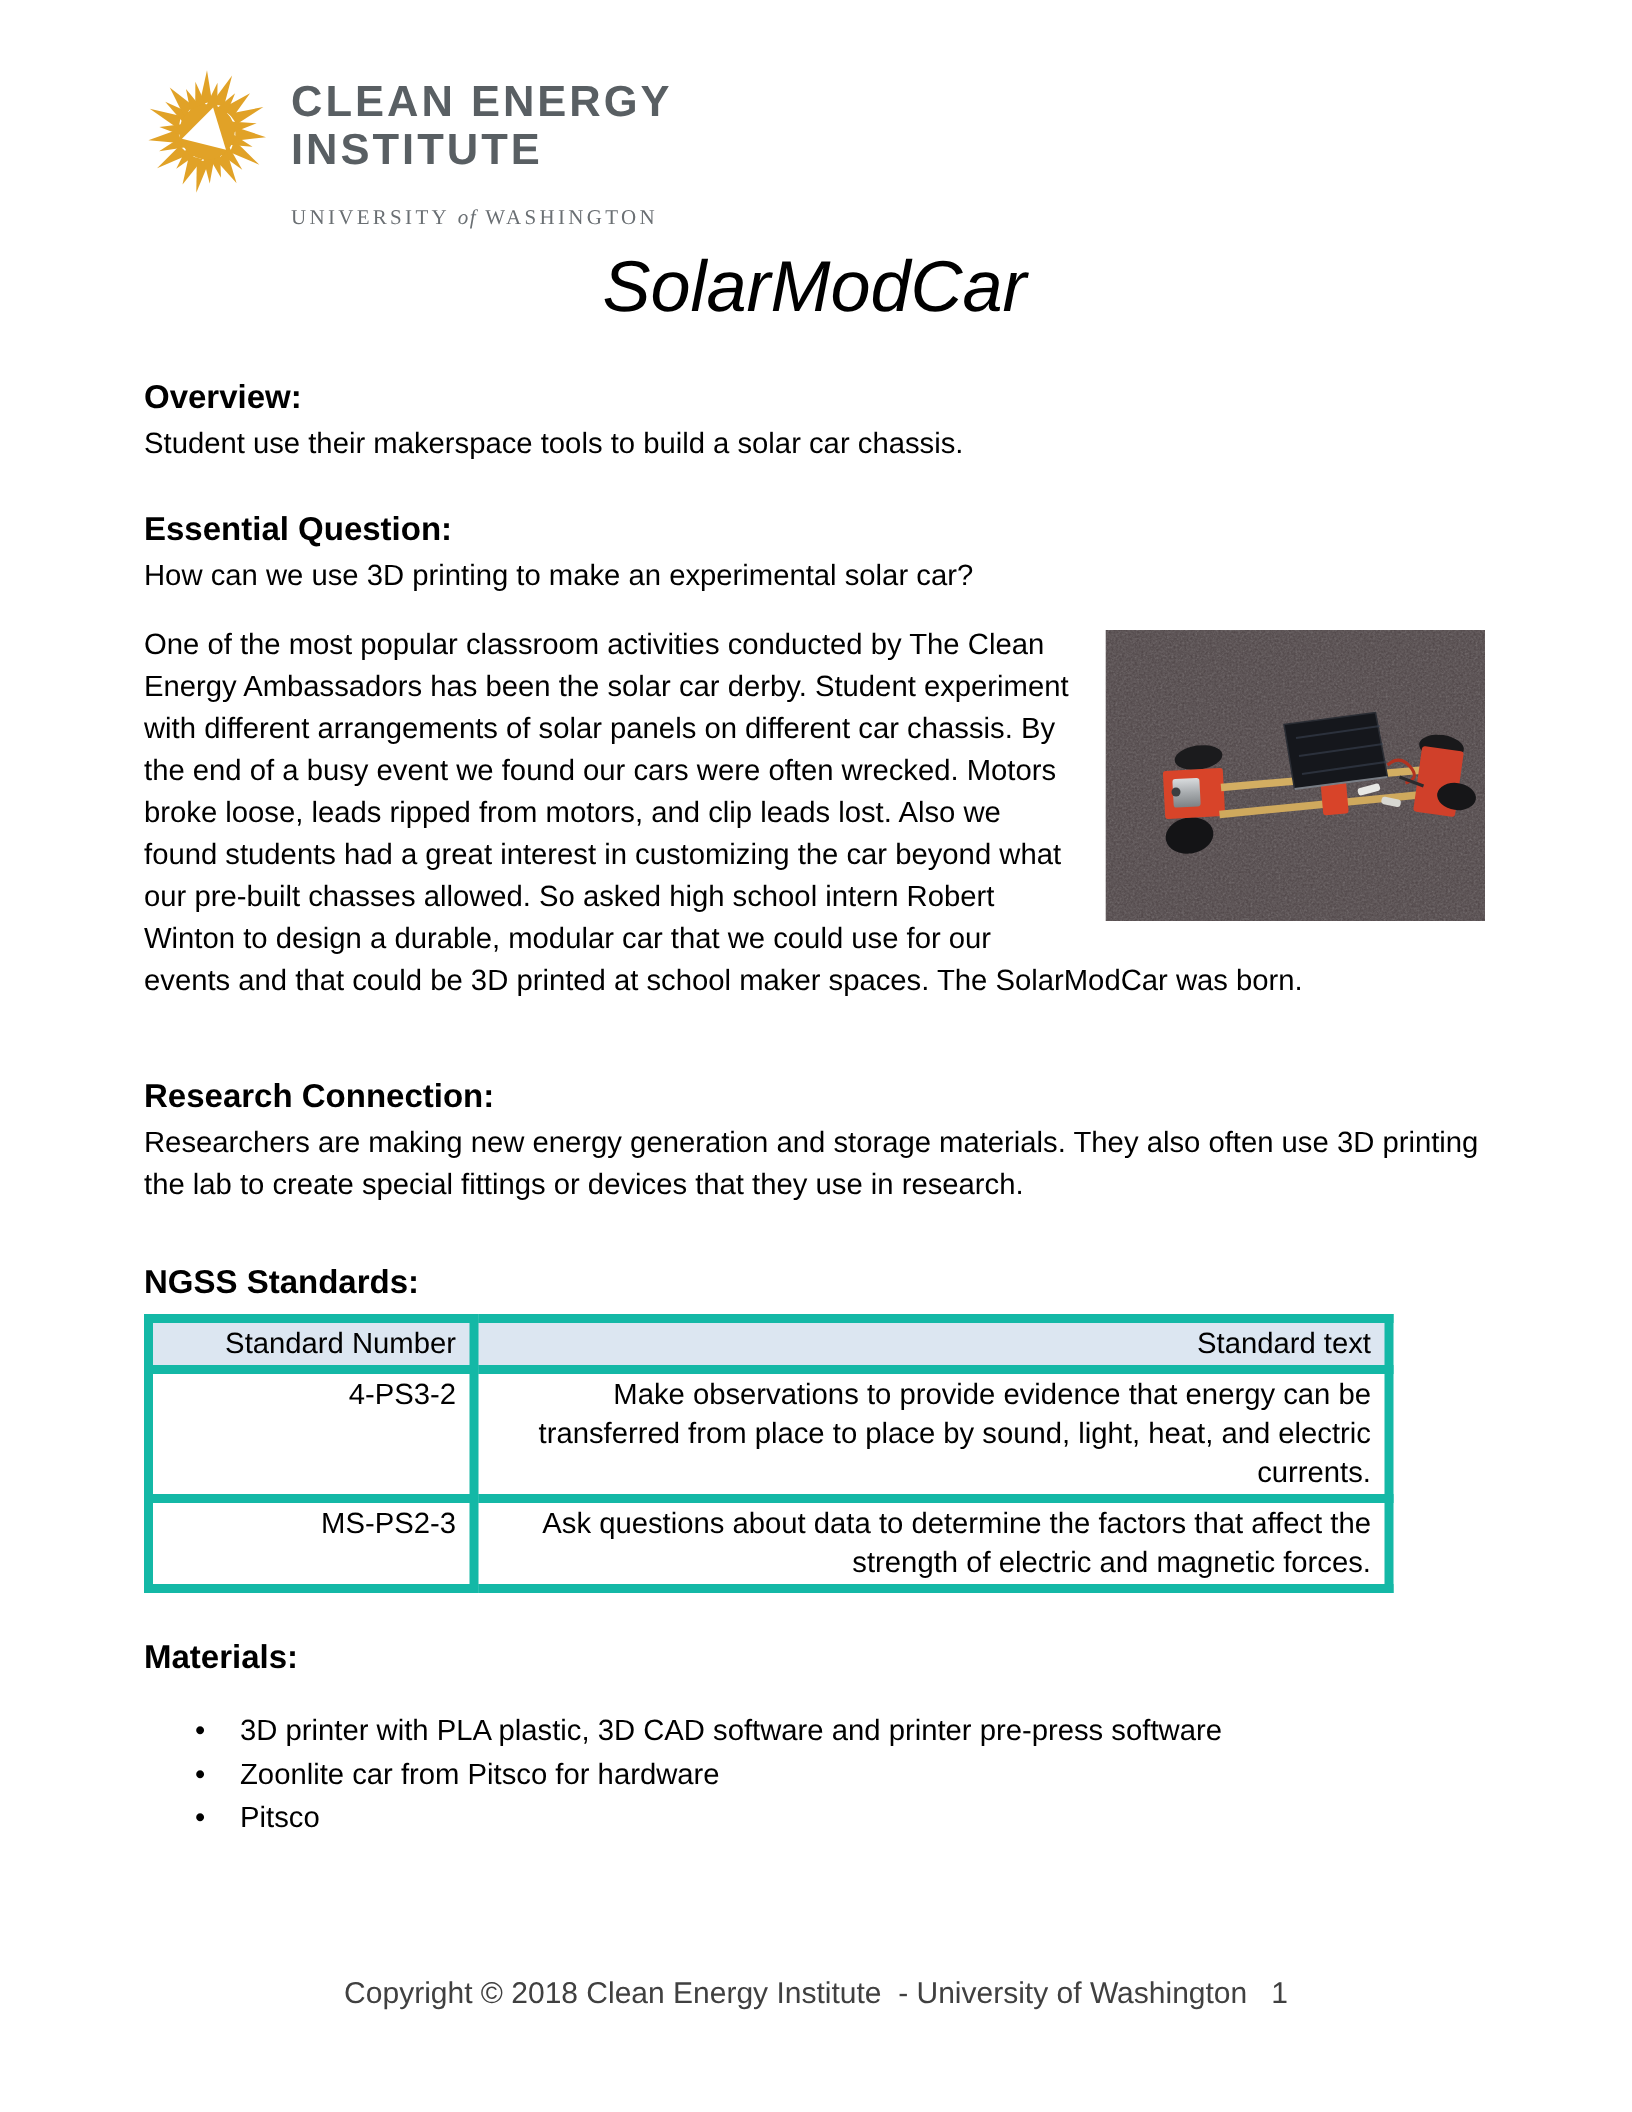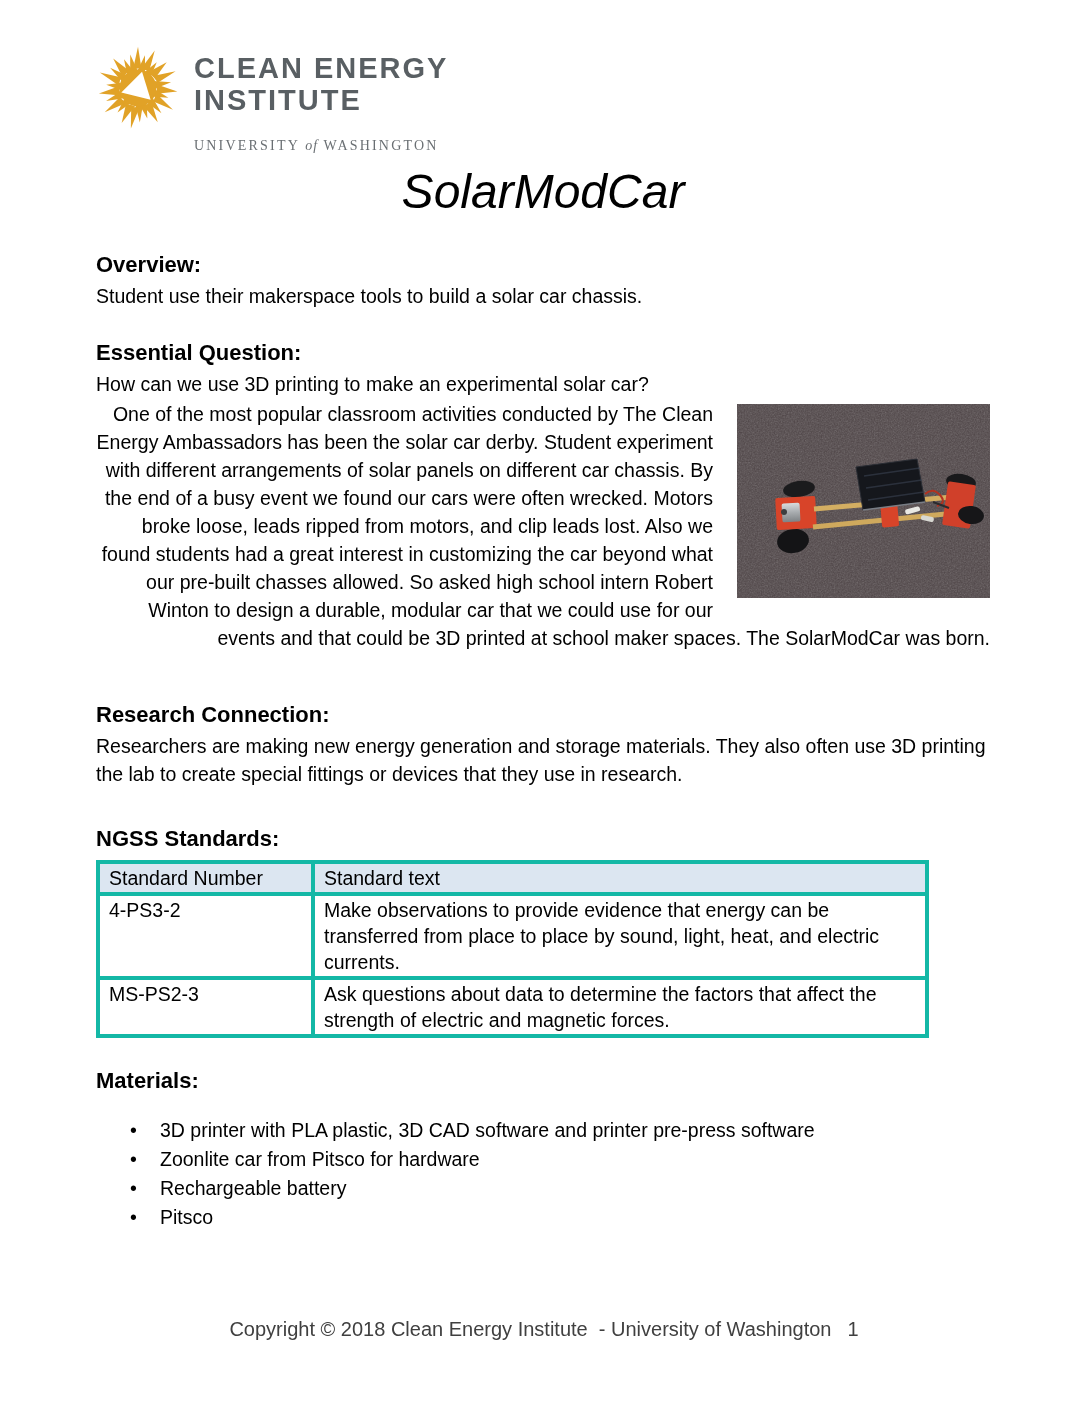--- a/index.html
+++ b/index.html
@@ -26,28 +26,28 @@
     margin:8px 0 0;text-align:center;font-size:48px;line-height:60px;
     font-weight:400;font-style:italic;
   }
   
   h2.sec{font-size:22px;line-height:30px;font-weight:700;margin:28px 0 2px;}
   h2.sec.gap-lg{margin-top:48px;}
   h2.sec.gap-xl{margin-top:36px;}
   h2.sec.gap-mat{}
   p.body{font-size:19.5px;line-height:28px;margin:2px 0 0;}
   
-  .bg-flow{margin-top:2px;text-align:right;}
+  .bg-flow{margin-top:18px;}
   .photo{float:right;width:253px;height:194px;margin:4px 0 10px 24px;}
   .photo svg{display:block;width:253px;height:194px;}
   
   table.ngss{border-collapse:collapse;width:833px;margin-top:6px;}
   table.ngss th,table.ngss td{
-    border:4px solid #14b8a6;font-size:19.5px;line-height:26px;
-    padding:1px 9px;text-align:left;vertical-align:top;font-weight:400;
+    border:6px solid #14b8a6;font-size:19.5px;line-height:26px;
+    padding:1px 9px;text-align:right;vertical-align:top;font-weight:400;
   }
   table.ngss th{background:#dce6f1;}
   table.ngss .col-num{width:193px;}
   
   ul.materials{margin:20px 0 0;padding-left:64px;list-style:none;}
   ul.materials li{position:relative;font-size:19.5px;line-height:29px;}
   ul.materials li::before{
     content:"\2022";position:absolute;left:-30px;top:0;font-size:19.5px;
   }
   
@@ -179,19 +179,18 @@
       <td>MS-PS2-3</td>
       <td>Ask questions about data to determine the factors that affect the strength of electric and magnetic forces.</td>
     </tr>
   </tbody>
     </table>
 
   <h2 class="sec gap-mat">Materials:</h2>
   <ul class="materials">
     <li>3D printer with PLA plastic, 3D CAD software and printer pre-press software</li>
     <li>Zoonlite car from Pitsco for hardware</li>
-    <li>Rechargeable battery</li>
     <li>Pitsco</li>
   </ul>
 
   <div class="footer"><span>Copyright © 2018 Clean Energy Institute  - University of Washington</span><span class="pg">1</span></div>
 
 </div>
 
 </body></html>

